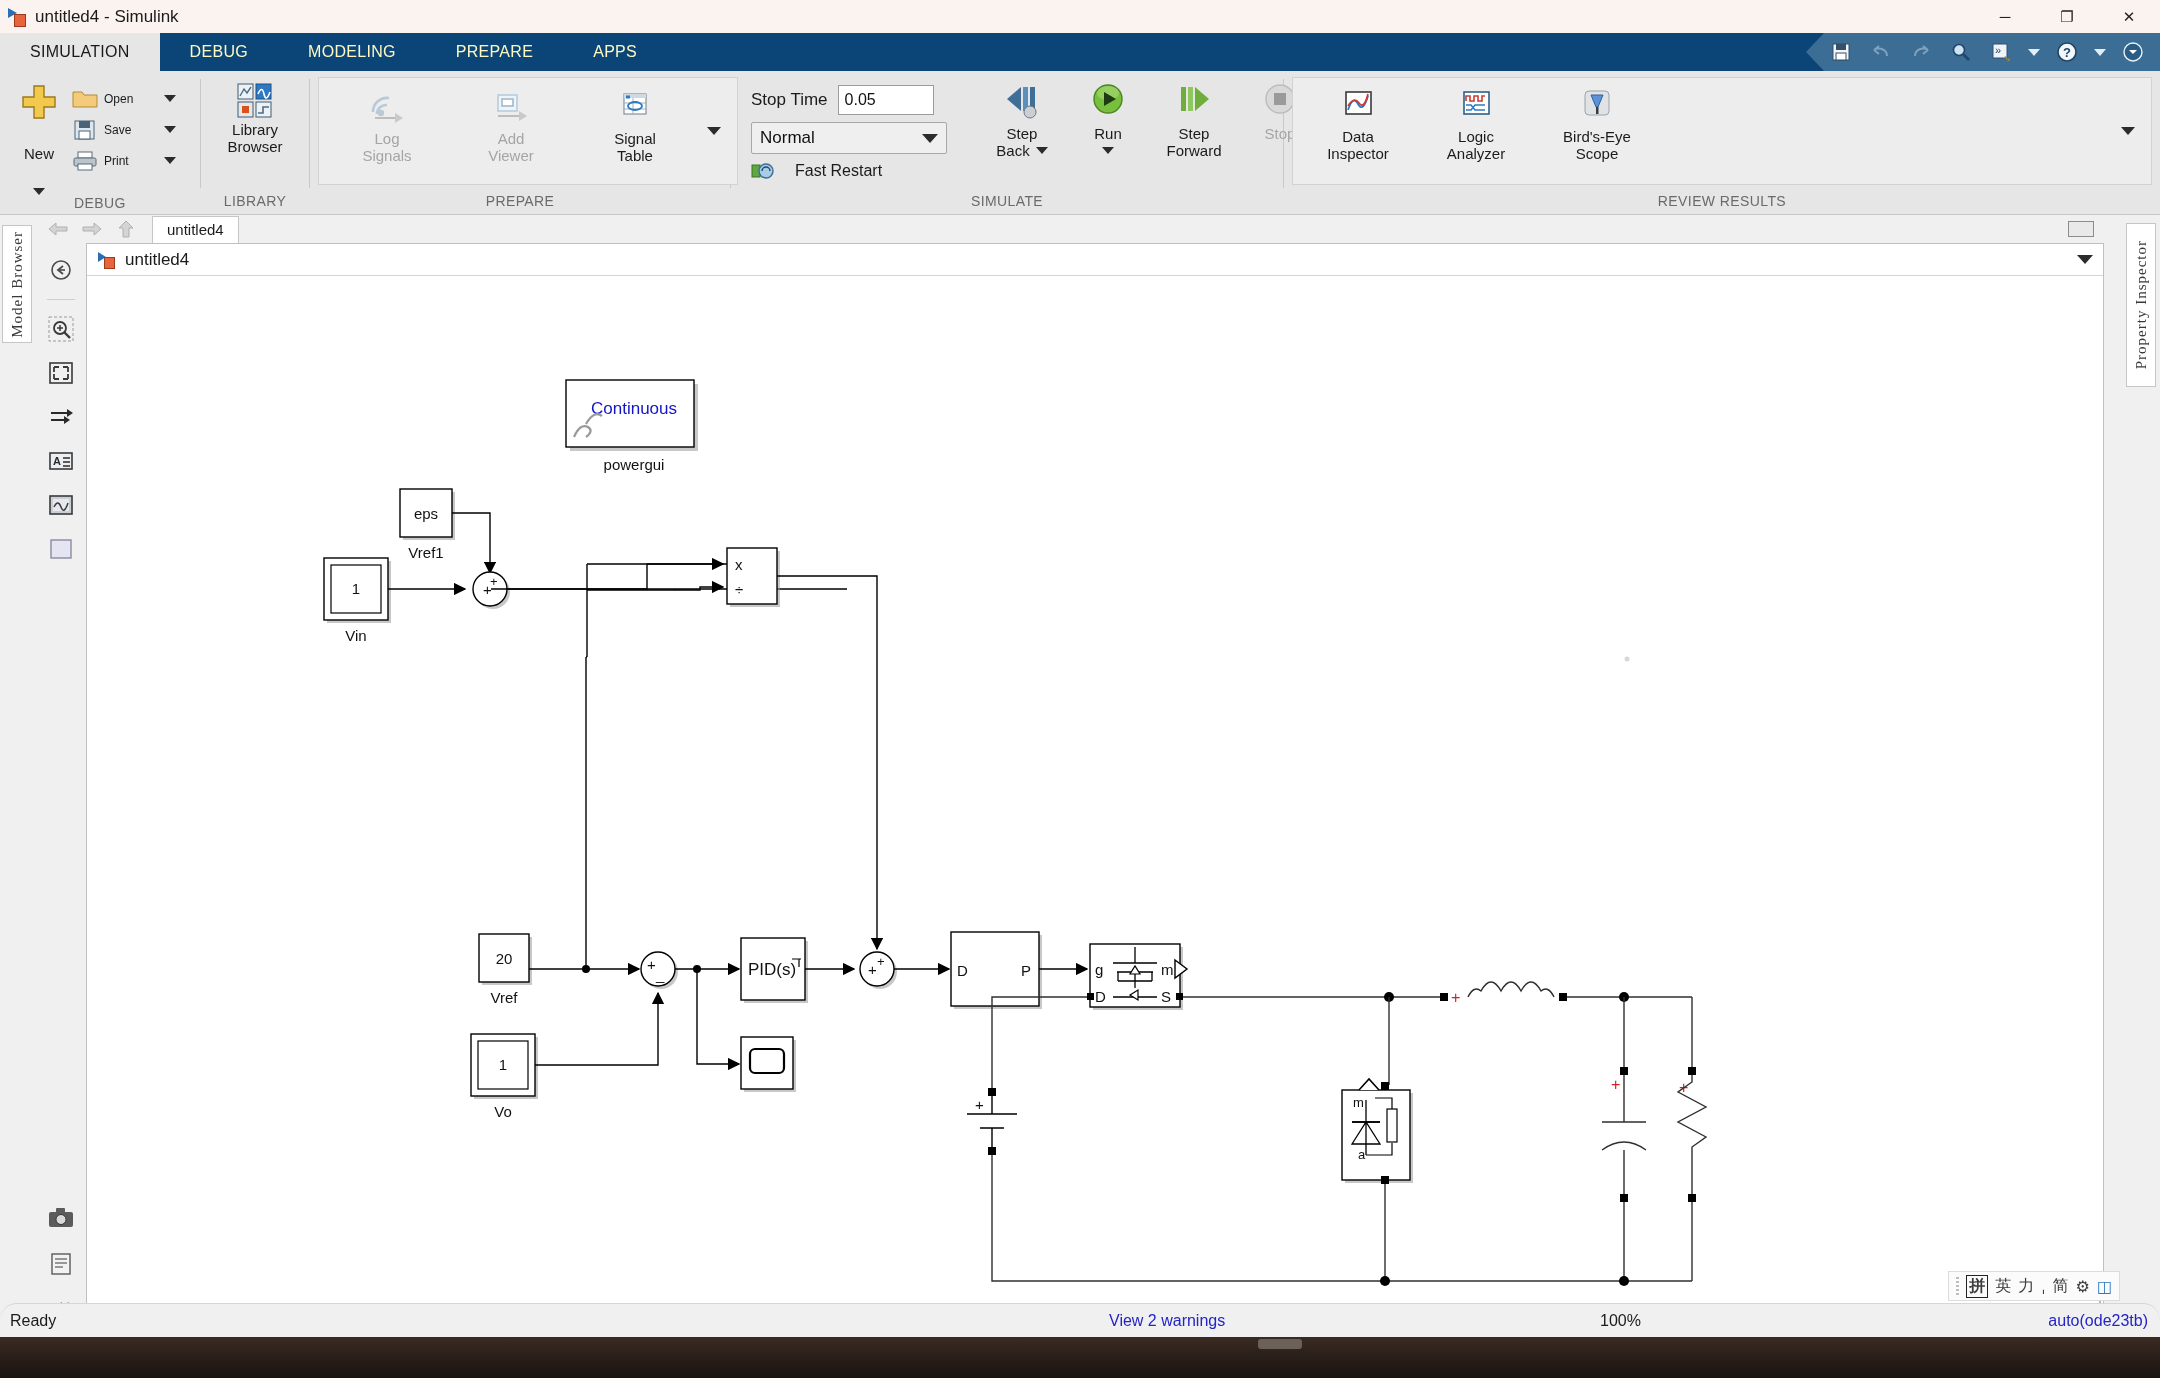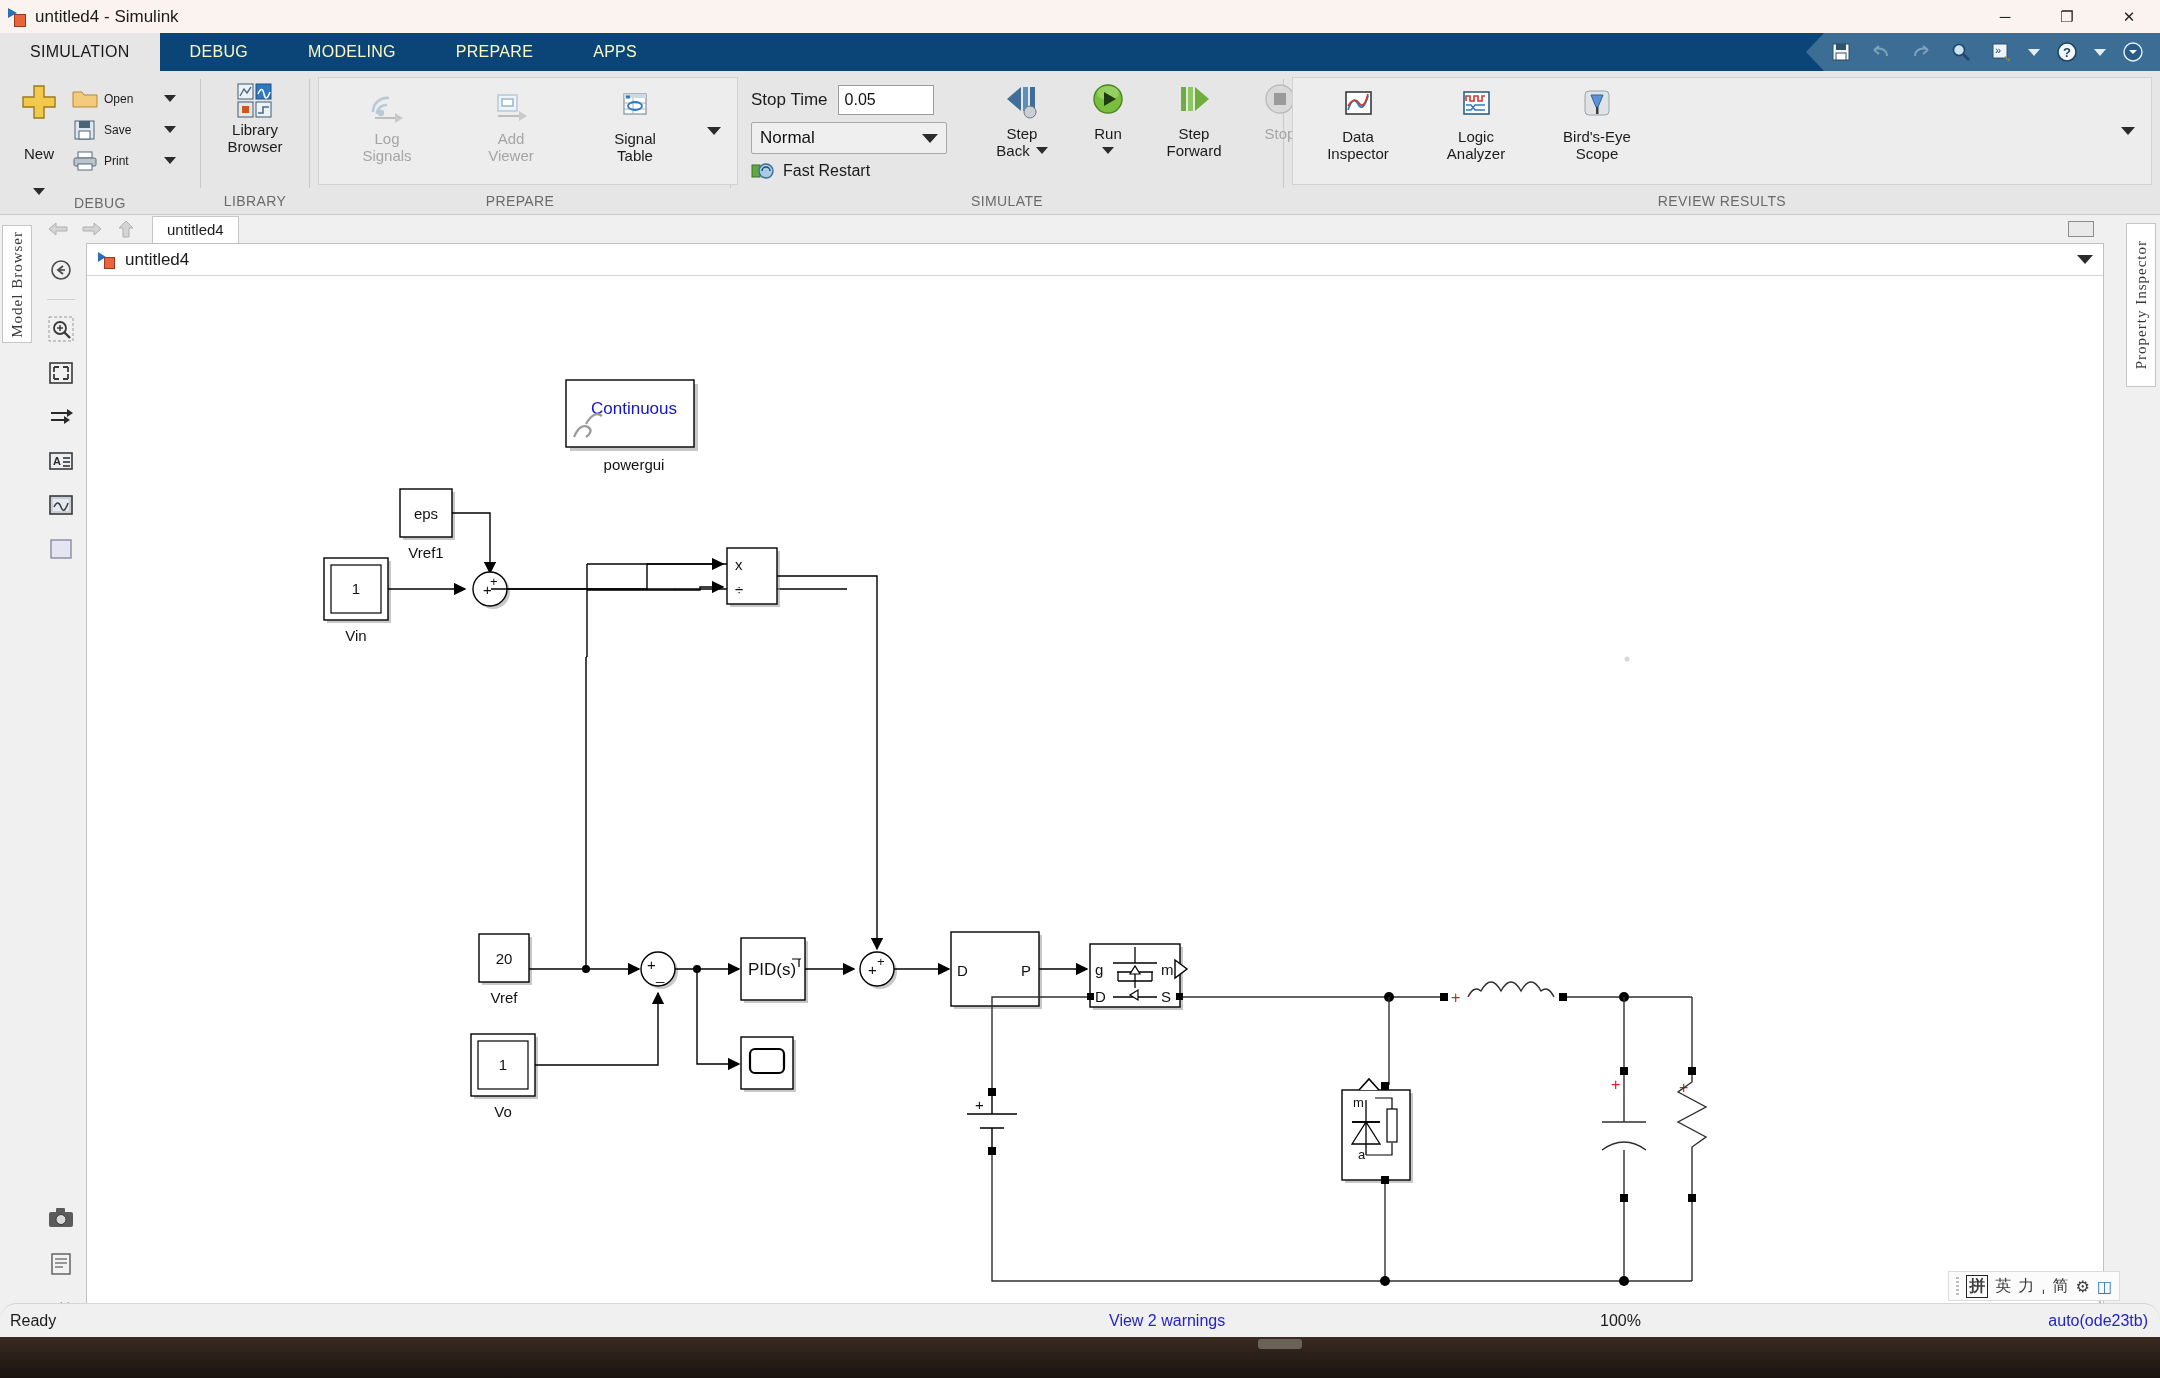--- a/index.html
+++ b/index.html
@@ -104,21 +104,21 @@
     font-size: 16px; padding: 0 6px; color: #111; font-family: "Liberation Sans", sans-serif;
   }
   .modesel {
     width: 196px; height: 32px; border: 1px solid #a8a8a8; background: #efefef;
     display: flex; align-items: center; padding: 0 8px; font-size: 17px; color: #111;
     border-radius: 2px;
   }
   .modesel .caret { margin-left: auto; width: 0; height: 0;
       border-left: 8px solid transparent; border-right: 8px solid transparent;
       border-top: 9px solid #2b2b2b; }
-  .fastrow { display: flex; align-items: center; gap: 8px; font-size: 16px; color: #1b1b1b; }
+  .fastrow { display: flex; align-items: center; gap: 20px; font-size: 16px; color: #1b1b1b; }
 
   
   .editor {
     position: absolute; left: 0; top: 215px; width: 2160px; height: 1122px;
     background: #f0f0f0;
   }
   .vtab {
     position: absolute; left: 2px; top: 10px; width: 30px; height: 118px;
     background: #ffffff; border: 1px solid #c6c6c6;
     display: flex; align-items: center; justify-content: center;

